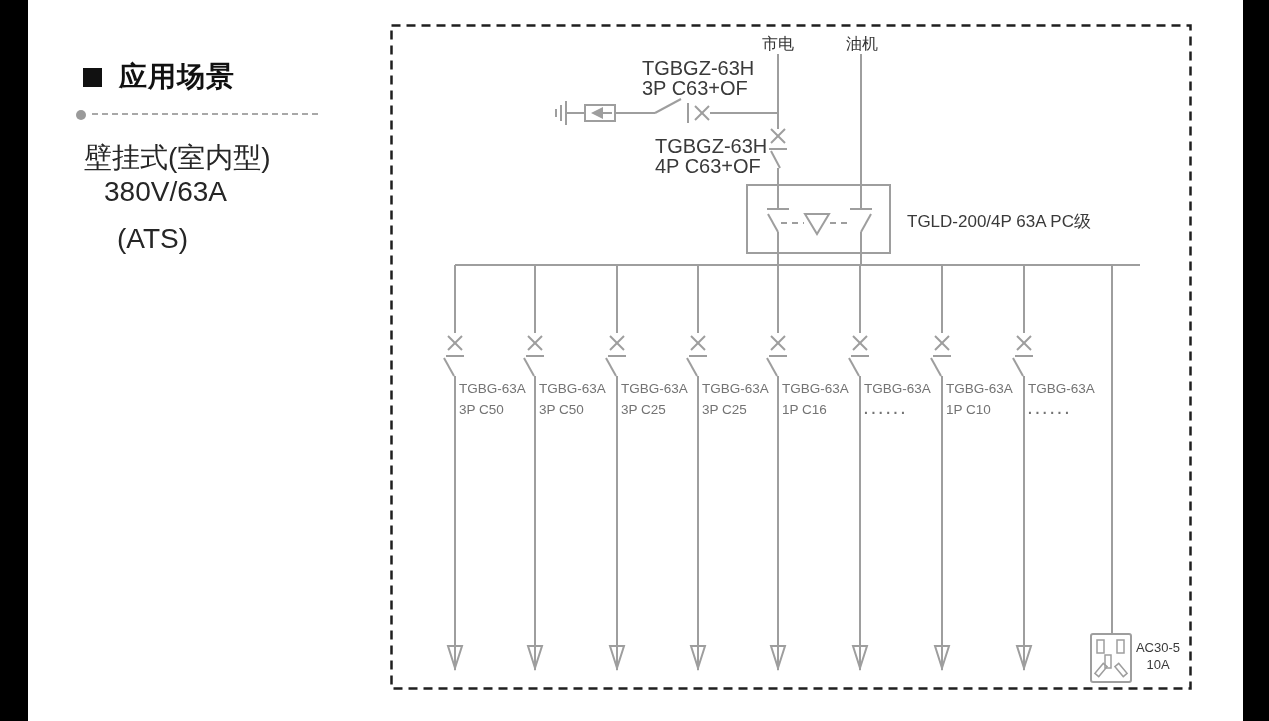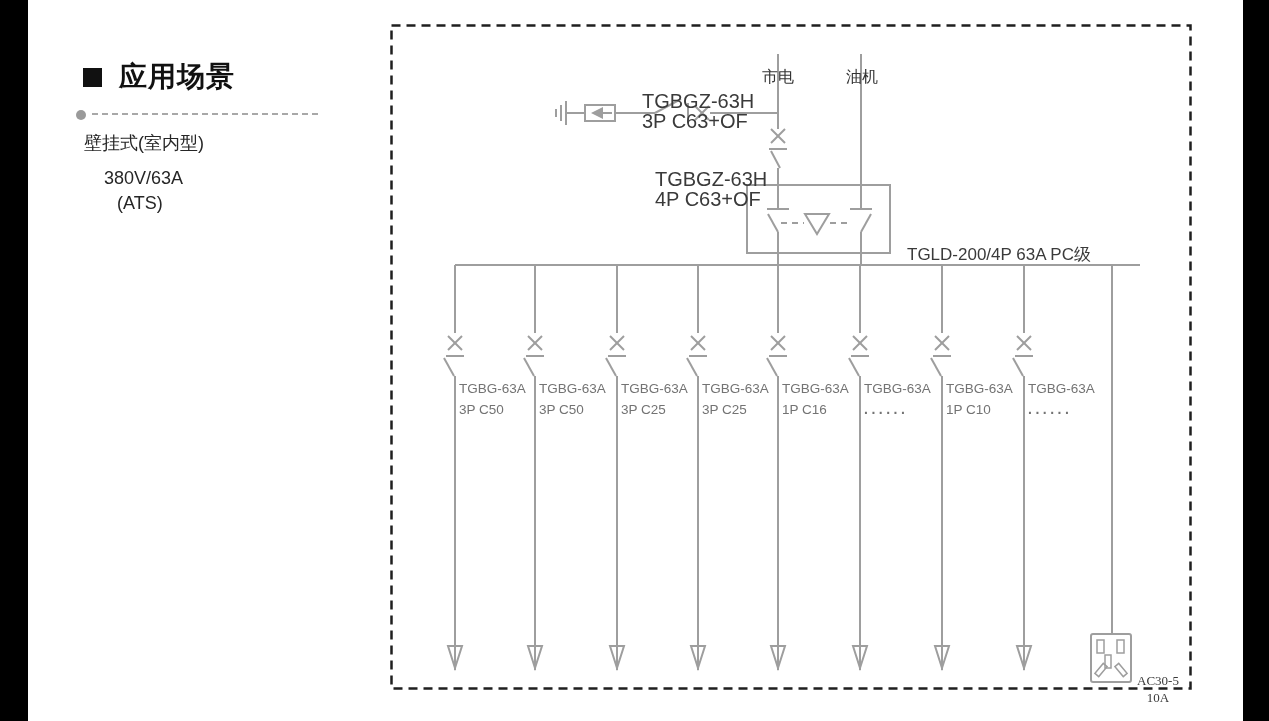--- a/index.html
+++ b/index.html
@@ -24,50 +24,50 @@
   .section-bullet { width:19px; height:19px; background:#111; flex:0 0 auto; }
   .section-title { font-size:28px; font-weight:bold; color:#111; letter-spacing:1px; white-space:nowrap; }
   .divider-dot {
     position:absolute; left:76px; top:110px;
     width:10px; height:10px; border-radius:50%; background:#9a9a9a;
   }
   .divider-line {
     position:absolute; left:92px; top:113px; width:226px; height:0;
     border-top:2.5px dashed #a8a8a8;
   }
-  .feature { position:absolute; font-size:18px; color:#262626; white-space:nowrap; }
+  .feature { position:absolute; font-size:28px; color:#262626; white-space:nowrap;margin-top:8px; }
   #feature-0 { left:84px;  top:131px; }
   #feature-1 { left:104px; top:168px; }
-  #feature-2 { left:117px; top:193px;text-align:center; }
+  #feature-2 { left:117px; top:215px;text-align:center; }
 
   
   .diagram { position:absolute; left:390px; top:24px; width:802px; height:666px; }
   .diagram svg { position:absolute; left:0; top:0; }
 
-  .lbl { position:absolute; white-space:nowrap; color:#3a3a3a;margin-top:33px; }
+  .lbl { position:absolute; white-space:nowrap; color:#3a3a3a; }
   .src-lbl   { font-size:16px; color:#333; }
   #lbl-shidian { left:372px; top:10px; }
   #lbl-youji   { left:456px; top:10px; }
   .two-line { font-size:20px; line-height:20px; }
   #lbl-spd-breaker  { left:252px; top:34px; }
   #lbl-main-breaker { left:265px; top:112px; }
   #lbl-ats { left:517px; top:186px; font-size:17px; }
 
   .branch-lbl { position:absolute; top:354px; font-size:13.5px; line-height:21px; color:#737373; white-space:nowrap; }
   #branch-lbl-0 { left:69px;  }
   #branch-lbl-1 { left:149px; }
   #branch-lbl-2 { left:231px; }
   #branch-lbl-3 { left:312px; }
   #branch-lbl-4 { left:392px; }
   #branch-lbl-5 { left:474px; }
   #branch-lbl-6 { left:556px; }
   #branch-lbl-7 { left:638px; }
   .spec.dots { font-weight:bold; letter-spacing:3.5px; font-size:14px; }
 
-  #lbl-socket { left:741px; top:615px; width:54px; font-size:13px; line-height:17px; text-align:center;font-family:Liberation Serif, serif; }
+  #lbl-socket { left:741px; top:615px; width:54px; font-size:13px; line-height:17px; text-align:center; }
 </style>
 </head>
 <body>
 
 <div class="edge-bar" id="edge-left"></div>
 <div class="edge-bar" id="edge-right"></div>
 
 <div class="sidebar">
   <div class="section-header">
     <span class="section-bullet"></span>

